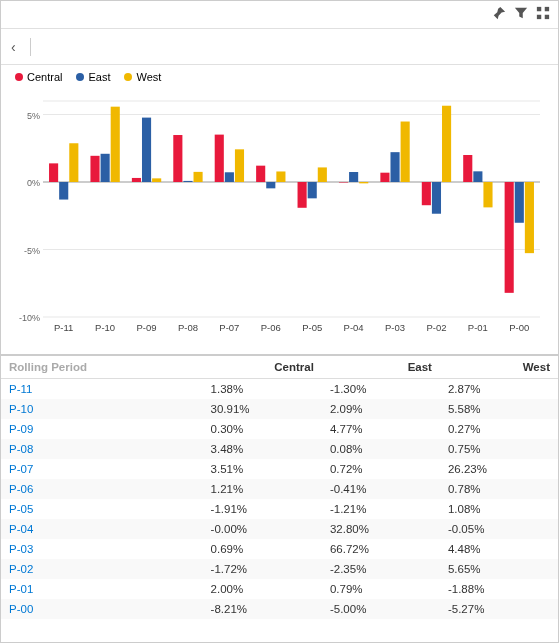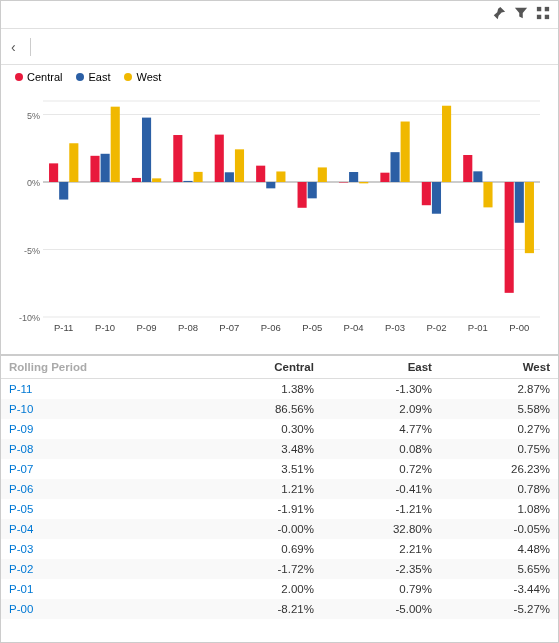--- a/index.html
+++ b/index.html
@@ -122,21 +122,20 @@
     }
     thead th:first-child {
       text-align: left;
       color: #aaa;
     }
     tbody tr:nth-child(even) {
       background: #f9f9f9;
     }
     tbody td {
       padding: 4px 8px;
-      text-align: right;
       color: #333;
       font-size: 11.5px;
     }
     tbody td:first-child {
       text-align: left;
       color: #0078d4;
       font-weight: 500;
     }
   </style>
 </head>
@@ -268,21 +267,21 @@
       </thead>
       <tbody id="table-body">
       <tr>
     <td>P-11</td>
     <td>1.38%</td>
     <td>-1.30%</td>
     <td>2.87%</td>
   </tr>
           <tr>
     <td>P-10</td>
-    <td>86.56%</td>
+    <td>30.91%</td>
     <td>2.09%</td>
     <td>5.58%</td>
   </tr>
           <tr>
     <td>P-09</td>
     <td>0.30%</td>
     <td>4.77%</td>
     <td>0.27%</td>
   </tr>
           <tr>
@@ -311,34 +310,34 @@
   </tr>
           <tr>
     <td>P-04</td>
     <td>-0.00%</td>
     <td>32.80%</td>
     <td>-0.05%</td>
   </tr>
           <tr>
     <td>P-03</td>
     <td>0.69%</td>
-    <td>2.21%</td>
+    <td>66.72%</td>
     <td>4.48%</td>
   </tr>
           <tr>
     <td>P-02</td>
     <td>-1.72%</td>
     <td>-2.35%</td>
     <td>5.65%</td>
   </tr>
           <tr>
     <td>P-01</td>
     <td>2.00%</td>
     <td>0.79%</td>
-    <td>-3.44%</td>
+    <td>-1.88%</td>
   </tr>
           <tr>
     <td>P-00</td>
     <td>-8.21%</td>
     <td>-5.00%</td>
     <td>-5.27%</td>
   </tr>
         </tbody>
     </table>
   </div>

